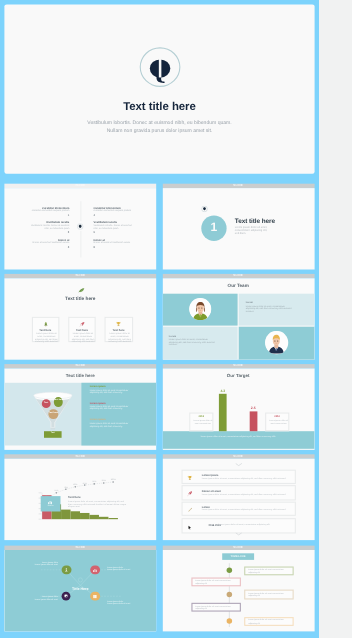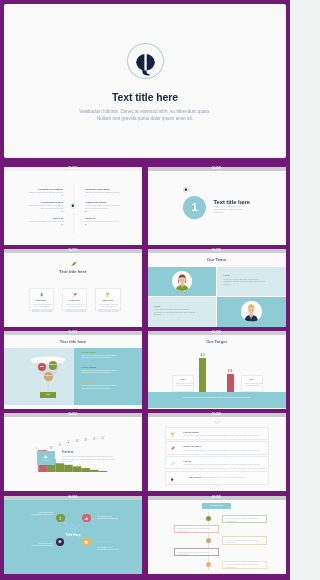--- a/index.html
+++ b/index.html
@@ -1,17 +1,17 @@
 <!DOCTYPE html>
 <html><head>
 <meta charset="utf-8">
 <style>
   html,body{margin:0;padding:0;}
   body{width:290px;height:580px;background:#f1f2f2;font-family:"Liberation Sans",sans-serif;overflow:hidden;}
-  .page{position:relative;width:290px;height:580px;background:#701a75;}
+  .page{position:relative;width:290px;height:580px;background:#7dd3fc;}
 
   
   .hero{position:absolute;left:4px;top:4px;width:282px;height:154px;background:#f9f9f9;
         border-radius:2px;overflow:hidden;}
   .hero-logo{position:absolute;left:123px;top:39px;width:37px;height:36px;
              border-radius:50%;border:1px solid #b5cfd4;box-sizing:border-box;}
   .hero-logo svg{display:block;position:absolute;left:0;top:0;}
   .hero-title{position:absolute;left:-4px;top:88px;width:290px;text-align:center;
               font-size:10.4px;font-weight:bold;color:#16263c;letter-spacing:-0.05px;}
   .hero-sub{position:absolute;left:-4px;top:104px;width:290px;text-align:center;

